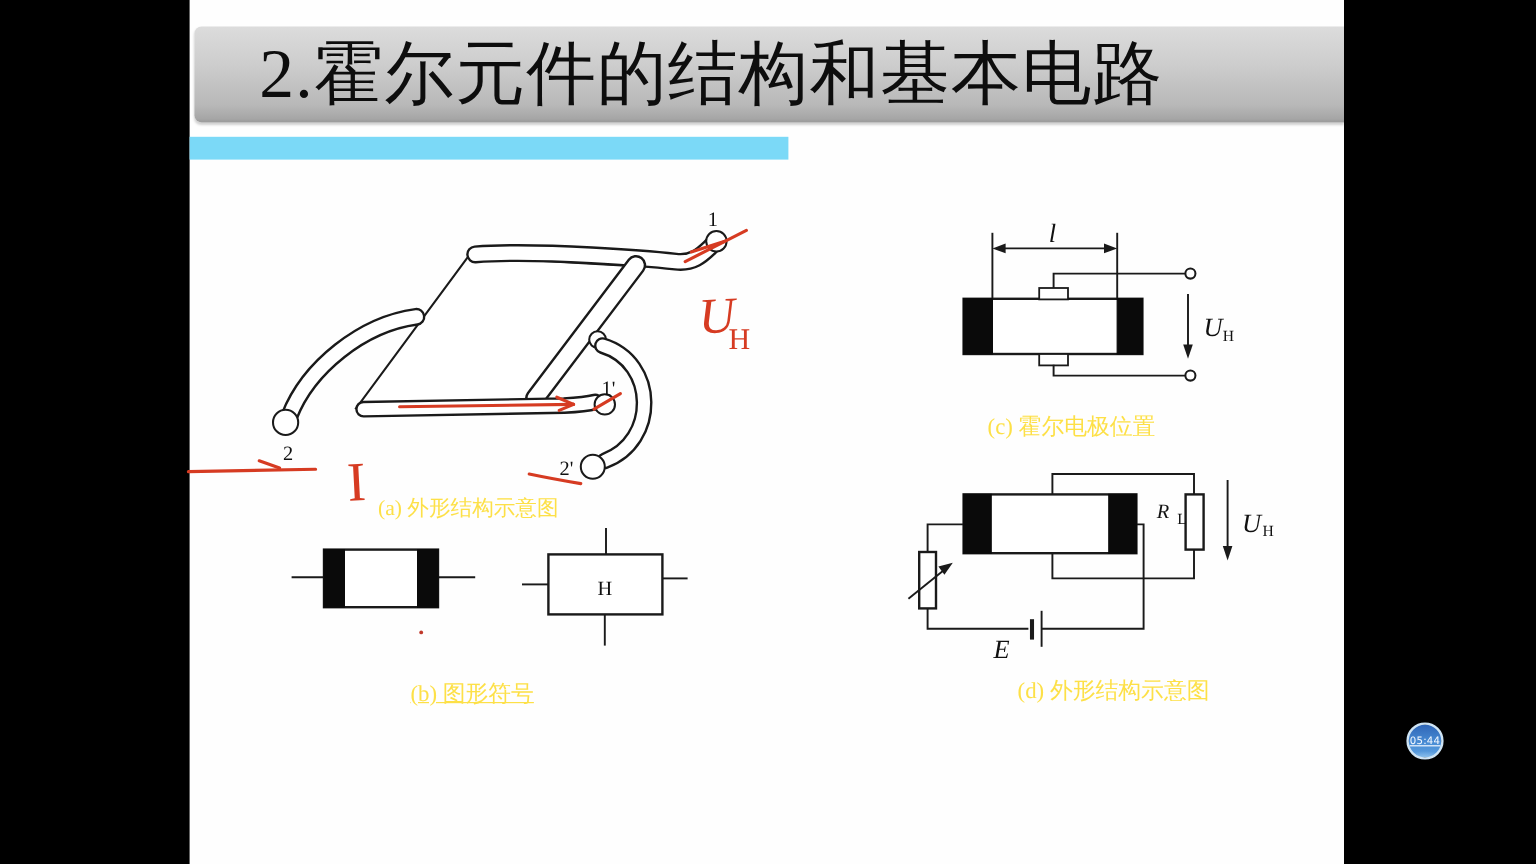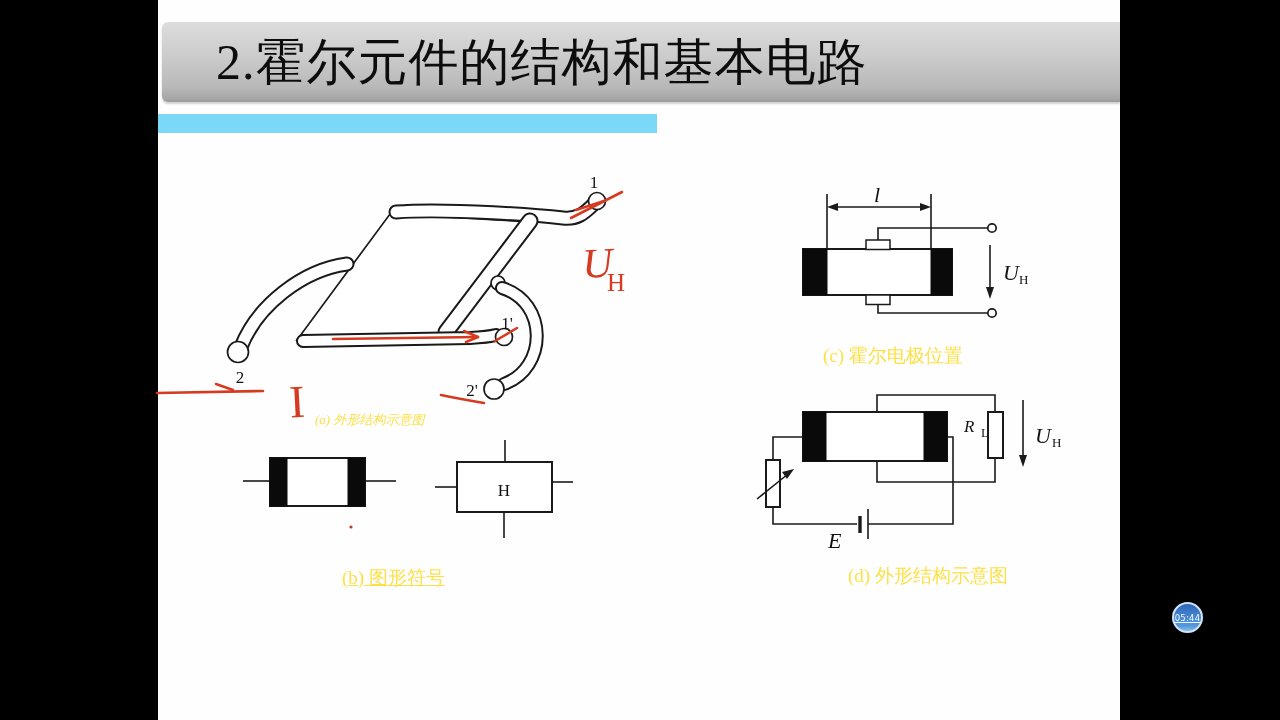--- a/index.html
+++ b/index.html
@@ -4,25 +4,25 @@
 <style>
   html,body{margin:0;padding:0;background:#000;}
   .screen{position:relative;width:1280px;height:720px;background:#000;overflow:hidden;
           font-family:"Liberation Serif","DejaVu Serif",serif;}
   .content{position:absolute;left:158px;top:0;width:962px;height:720px;background:#fefefe;}
   .title-bar{position:absolute;left:162px;top:22px;width:958px;height:80px;
              border-radius:6px 0 0 6px;
              background:linear-gradient(180deg,#dcdcdc 0%,#cdcdcd 40%,#b8b8b8 82%,#a6a6a6 96%,#9a9a9a 100%);
              box-shadow:0 2px 2px rgba(0,0,0,0.18);
              display:flex;align-items:center;}
-  .title-text{font-size:50px;color:#0d0d0d;padding-left:54px;letter-spacing:1px;white-space:nowrap;}
+  .title-text{font-size:58px;color:#0d0d0d;padding-left:54px;letter-spacing:1px;white-space:nowrap;}
   .accent-bar{position:absolute;left:158px;top:114px;width:499px;height:19px;background:#7bd9f7;}
   .diagram-layer{position:absolute;left:0;top:0;width:1280px;height:720px;}
   .caption{position:absolute;font-size:19px;color:#fde047;white-space:nowrap;}
-  .cap-a{left:315px;top:411px;font-size:13px;font-style:italic;}
+  .cap-a{left:315px;top:411px;font-size:18px;}
   .cap-b{left:342px;top:565px;text-decoration:underline;}
   .cap-c{left:823px;top:343px;}
   .cap-d{left:848px;top:563px;}
   .timer{position:absolute;left:1172px;top:602px;width:31px;height:31px;border-radius:50%;
          border:2px solid #cfe4f4;box-sizing:border-box;
          background:radial-gradient(ellipse 130% 60% at 50% 118%,rgba(185,224,250,0.95),rgba(185,224,250,0) 62%),
                     linear-gradient(180deg,#2f66b8 0%,#4b8fd6 60%,#5d9fdf 100%);
          display:flex;align-items:center;justify-content:center;}
   .timer span{font-family:"DejaVu Sans","Liberation Sans",sans-serif;font-size:8.5px;color:#f2f8ff;letter-spacing:0.2px;text-decoration:underline;}
   

